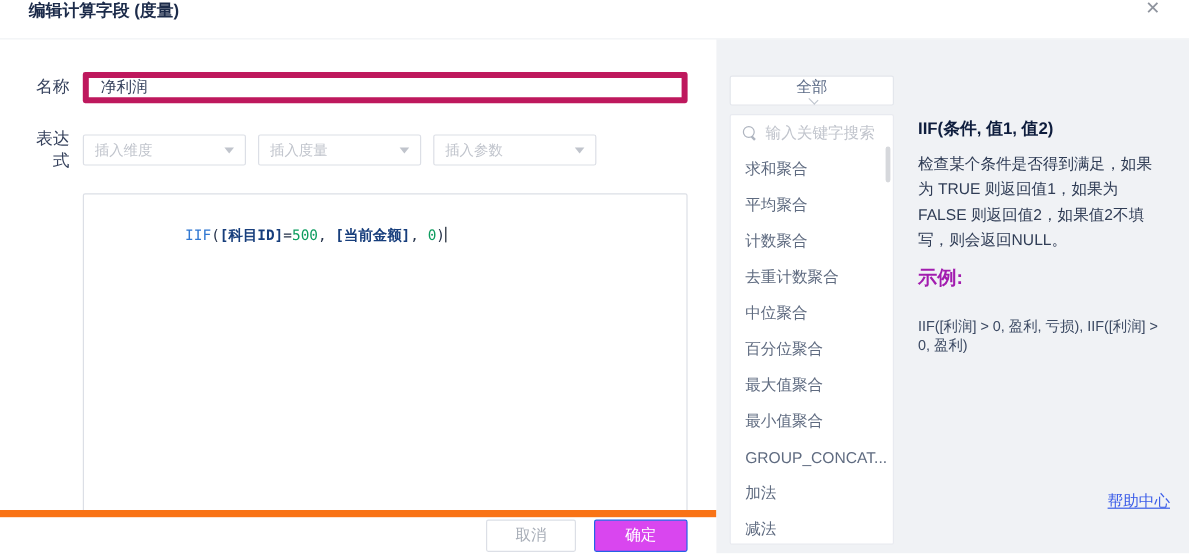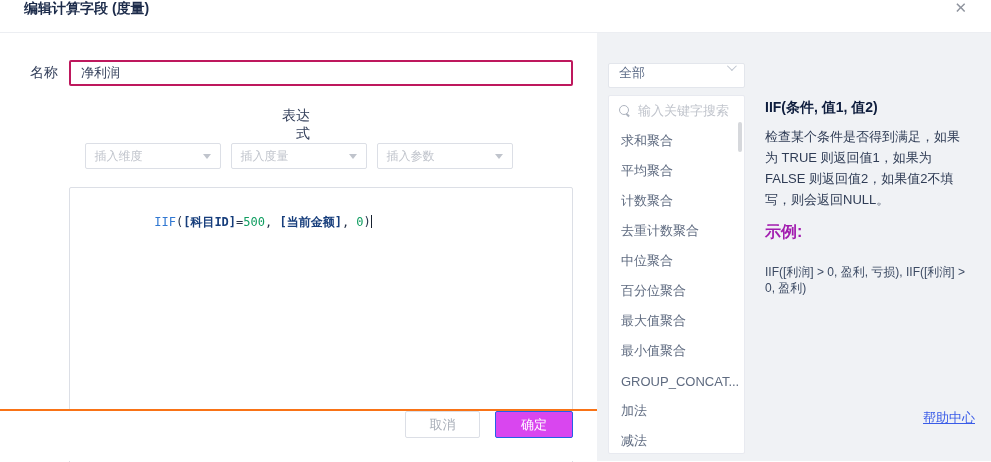--- a/index.html
+++ b/index.html
@@ -17,25 +17,25 @@
   }
   .dlg-title { font-size:14px; font-weight:600; color:#1c2b4a; }
   .dlg-close { color:#8f949e; font-size:15px; line-height:1; cursor:pointer; }
 
   .dlg-body { display:flex; height:428px; }
 
   
   .left-pane { position:relative; width:597px; background:#fff; }
   .form-row { display:flex; align-items:center; padding:0 24px; }
   .row-name { margin-top:27px; }
-  .row-expr { margin-top:21px; align-items:center;flex-direction:column; }
+  .row-expr { margin-top:21px; align-items:center; }
   .row-editor { margin-top:18px; align-items:flex-start; }
   .form-label { width:34px; text-align:right; margin-right:11px; color:#35415c; font-size:14px; flex:none; }
   .name-input {
-    flex:1; height:26px; border:2px solid #be185d; border-radius:2px;
+    flex:1; height:26px; border:5px solid #be185d; border-radius:2px;
     padding:0 10px; font-size:13px; color:#35415c; outline:none; background:#fff;
     font-family:"Liberation Sans","DejaVu Sans",sans-serif;
   }
   .insert-selects { display:flex; gap:10px; flex:1; }
   .insert-select {
     width:136px; height:26px; border:1px solid #dcdfe6; border-radius:2px; background:#fff;
     display:flex; align-items:center; justify-content:space-between; padding:0 9px; cursor:pointer;
   }
   .insert-select .ph { color:#c0c4cc; font-size:12px; }
   .caret-down { width:0; height:0; border-left:4px solid transparent; border-right:4px solid transparent; border-top:5px solid #c0c4cc; }
@@ -45,37 +45,37 @@
     padding:7px 12px; font-family:"DejaVu Sans Mono","Liberation Mono",monospace;
     font-size:12px; line-height:18px; color:#25324a; white-space:pre; overflow:hidden; cursor:text;
   }
   .tok-func { color:#3178d2; }
   .tok-plain { color:#25324a; }
   .tok-field { color:#173e7c; font-weight:bold; }
   .tok-number { color:#0f9d60; }
   .text-cursor { display:inline-block; width:1px; height:13px; background:#16202e; vertical-align:-2px; }
 
   .left-footer {
-    position:absolute; left:0; bottom:0; width:100%; height:52px;
-    border-top:2px solid #f97316; display:flex; align-items:flex-start;
+    position:absolute; left:0; bottom:0; width:100%; height:36px;
+    border-top:6px solid #f97316; display:flex; align-items:center;
     justify-content:flex-end; gap:15px; padding-right:24px; background:#fff;
   }
   .btn { height:27px; border-radius:2px; font-size:13px; cursor:pointer;
     display:flex; align-items:center; justify-content:center;
     font-family:"Liberation Sans","DejaVu Sans",sans-serif; }
   .btn-cancel { width:75px; background:#fff; border:1px solid #dcdfe6; color:#a8aeb8; }
   .btn-ok { width:78px; background:#d946ef; border:1px solid #2461e6; color:#fff; }
 
   
   .right-pane { position:relative; flex:1; background:#f0f2f5; }
 
   .func-col { position:absolute; left:11px; top:30px; width:137px; }
   .category-select {
     height:25px; background:#fff; border:1px solid #e3e6ec; border-radius:2px;
-    display:flex; align-items:flex-start; justify-content:space-between; padding:0 10px; cursor:pointer;
+    display:flex; align-items:center; justify-content:space-between; padding:0 10px; cursor:pointer;flex-direction:column;
   }
   .category-select .val { color:#5c6b87; font-size:13px; }
   .chev { width:7px; height:7px; border-right:1.4px solid #bfc5cf; border-bottom:1.4px solid #bfc5cf;
     transform:rotate(45deg) translateY(-2px); }
 
   .func-panel { position:relative; margin-top:7px; height:359px; background:#fff;
     border:1px solid #e8eaf0; border-radius:2px; overflow:hidden; }
   .search-row { height:30px; display:flex; align-items:center; padding:0 10px; gap:7px; }
   .mag { position:relative; width:12px; height:12px; flex:none; }
   .mag::before { content:""; position:absolute; left:0; top:0; width:8px; height:8px;

